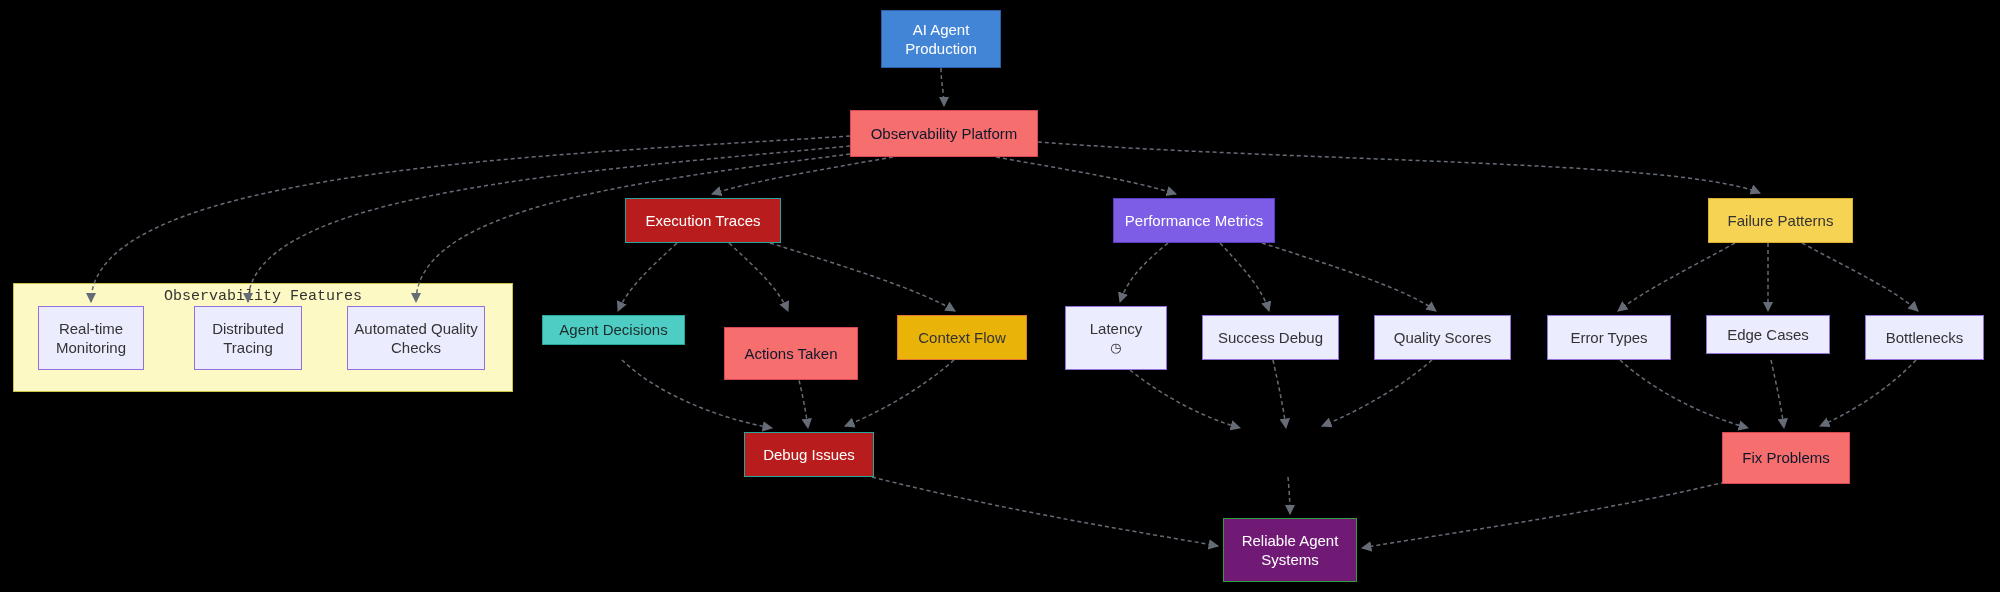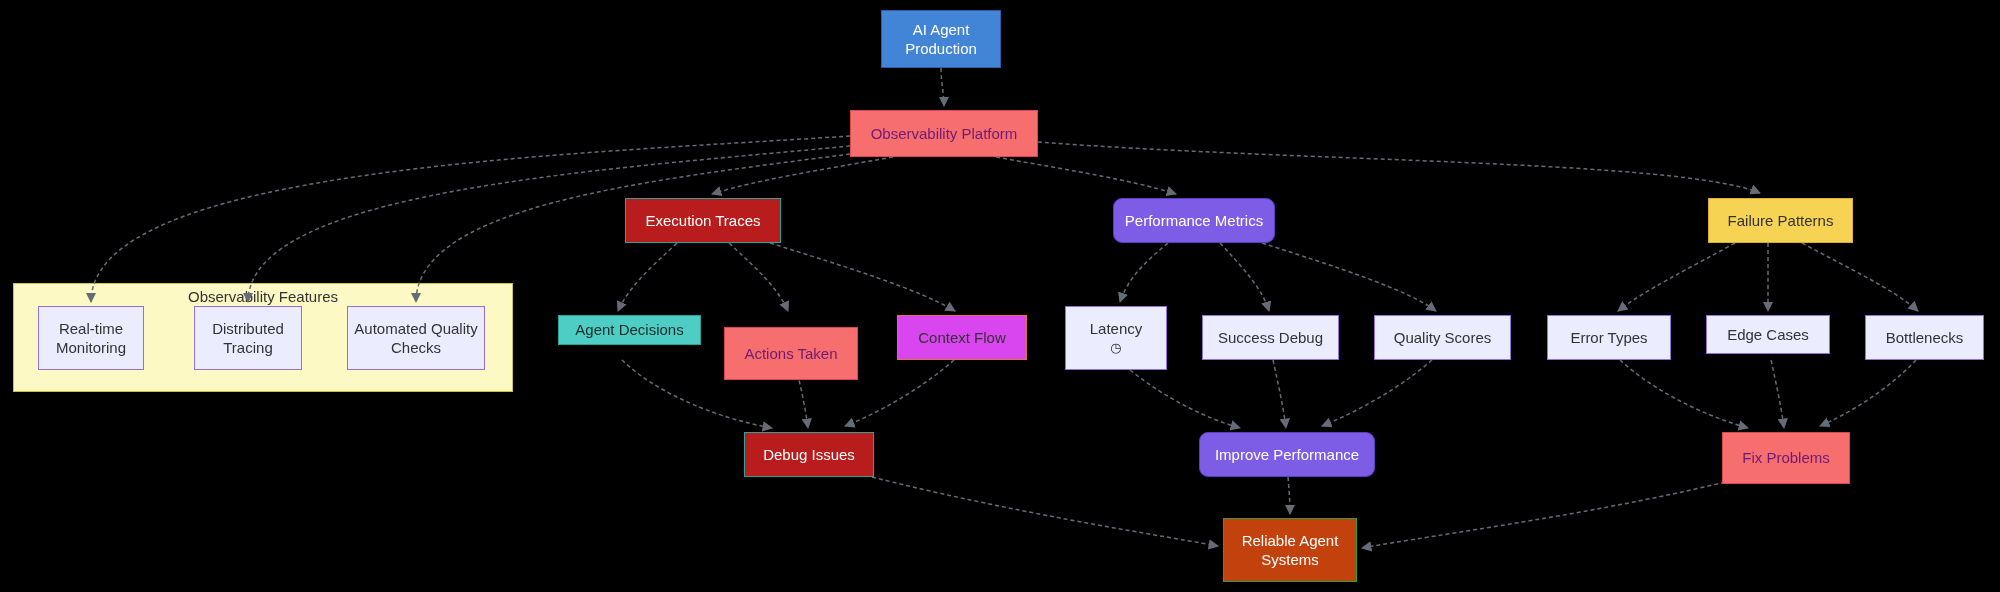--- a/index.html
+++ b/index.html
@@ -7,39 +7,39 @@
     position:relative; width:2000px; height:592px;
     background:#000000; overflow:hidden;
     font-family:"Liberation Sans", sans-serif;
   }
   .subgraph {
     position:absolute; background:#fdf9c4; border:1px solid #c9c33f;
     z-index:0; box-sizing:border-box;
   }
   .subgraph-title {
     position:absolute; top:4px; left:0; width:100%;
-    text-align:center; color:#333333; font-size:15px;
+    text-align:center; color:#333333; font-size:15px;font-family:Liberation Mono, monospace;
   }
   svg.edges { position:absolute; left:0; top:0; z-index:1; }
   .edge { fill:none; stroke:#666c76; stroke-width:1.5; stroke-dasharray:4 3; }
   .node {
     position:absolute; z-index:2; display:flex; flex-direction:column;
     align-items:center; justify-content:center; text-align:center;
     font-size:15px; line-height:1.3; box-sizing:border-box;
     border:1.5px solid; padding:14px 6px;
   }
   .blue     { background:#4285d6; border-color:#2d5fa8; color:#ffffff; }
-  .red      { background:#f76e6e; border-color:#d9474f; color:#701a75; }
+  .red      { background:#f76e6e; border-color:#d9474f; color:#0f172a; }
   .teal     { background:#b91c1c; border-color:#26a69a; color:#ffffff; }
   .teal-dark{ background:#4ecdc4; border-color:#26a69a; color:#1c2b2a; }
-  .purple   { background:#7d5ce6; border-color:#5b3cc4; color:#ffffff;border-radius:9px; }
+  .purple   { background:#7d5ce6; border-color:#5b3cc4; color:#ffffff; }
   .yellow   { background:#f7d354; border-color:#d9af2b; color:#333333;margin-left:12px; }
-  .orange   { background:#d946ef; border-color:#e0763a; color:#333333; }
+  .orange   { background:#eab308; border-color:#e0763a; color:#333333; }
   .lavender { background:#ececff; border-color:#9370db; color:#333333; }
-  .green    { background:#c2410c; border-color:#2f9e3c; color:#ffffff; }
+  .green    { background:#701a75; border-color:#2f9e3c; color:#ffffff; }
   .node .icon { font-size:13px; margin-top:2px; color:#333333; }
 </style>
 </head>
 <body>
 
 <div id="canvas">
 
   <div class="subgraph" style="left:13px;top:283px;width:500px;height:109px">
     <span class="subgraph-title">Observability Features</span>
   </div>
@@ -105,21 +105,21 @@
   </div>
 
   <div class="node lavender" style="left:194px;top:306px;width:108px;height:64px">
     <span>Distributed Tracing</span>
   </div>
 
   <div class="node lavender" style="left:347px;top:306px;width:138px;height:64px">
     <span>Automated Quality Checks</span>
   </div>
 
-  <div class="node teal-dark" style="left:558px;top:315px;width:143px;height:28px">
+  <div class="node teal-dark" style="left:542px;top:315px;width:143px;height:28px">
     <span>Agent Decisions</span>
   </div>
 
   <div class="node red" style="left:724px;top:327px;width:134px;height:53px">
     <span>Actions Taken</span>
   </div>
 
   <div class="node orange" style="left:897px;top:315px;width:130px;height:45px">
     <span>Context Flow</span>
   </div>
@@ -146,23 +146,20 @@
   </div>
 
   <div class="node lavender" style="left:1865px;top:315px;width:119px;height:45px">
     <span>Bottlenecks</span>
   </div>
 
   <div class="node teal" style="left:744px;top:432px;width:130px;height:45px">
     <span>Debug Issues</span>
   </div>
 
-  <div class="node purple" style="left:1199px;top:432px;width:176px;height:45px">
-    <span>Improve Performance</span>
-  </div>
 
   <div class="node red" style="left:1722px;top:432px;width:128px;height:52px">
     <span>Fix Problems</span>
   </div>
 
   <div class="node green" style="left:1223px;top:518px;width:134px;height:64px">
     <span>Reliable Agent Systems</span>
   </div>
 
 </div>

